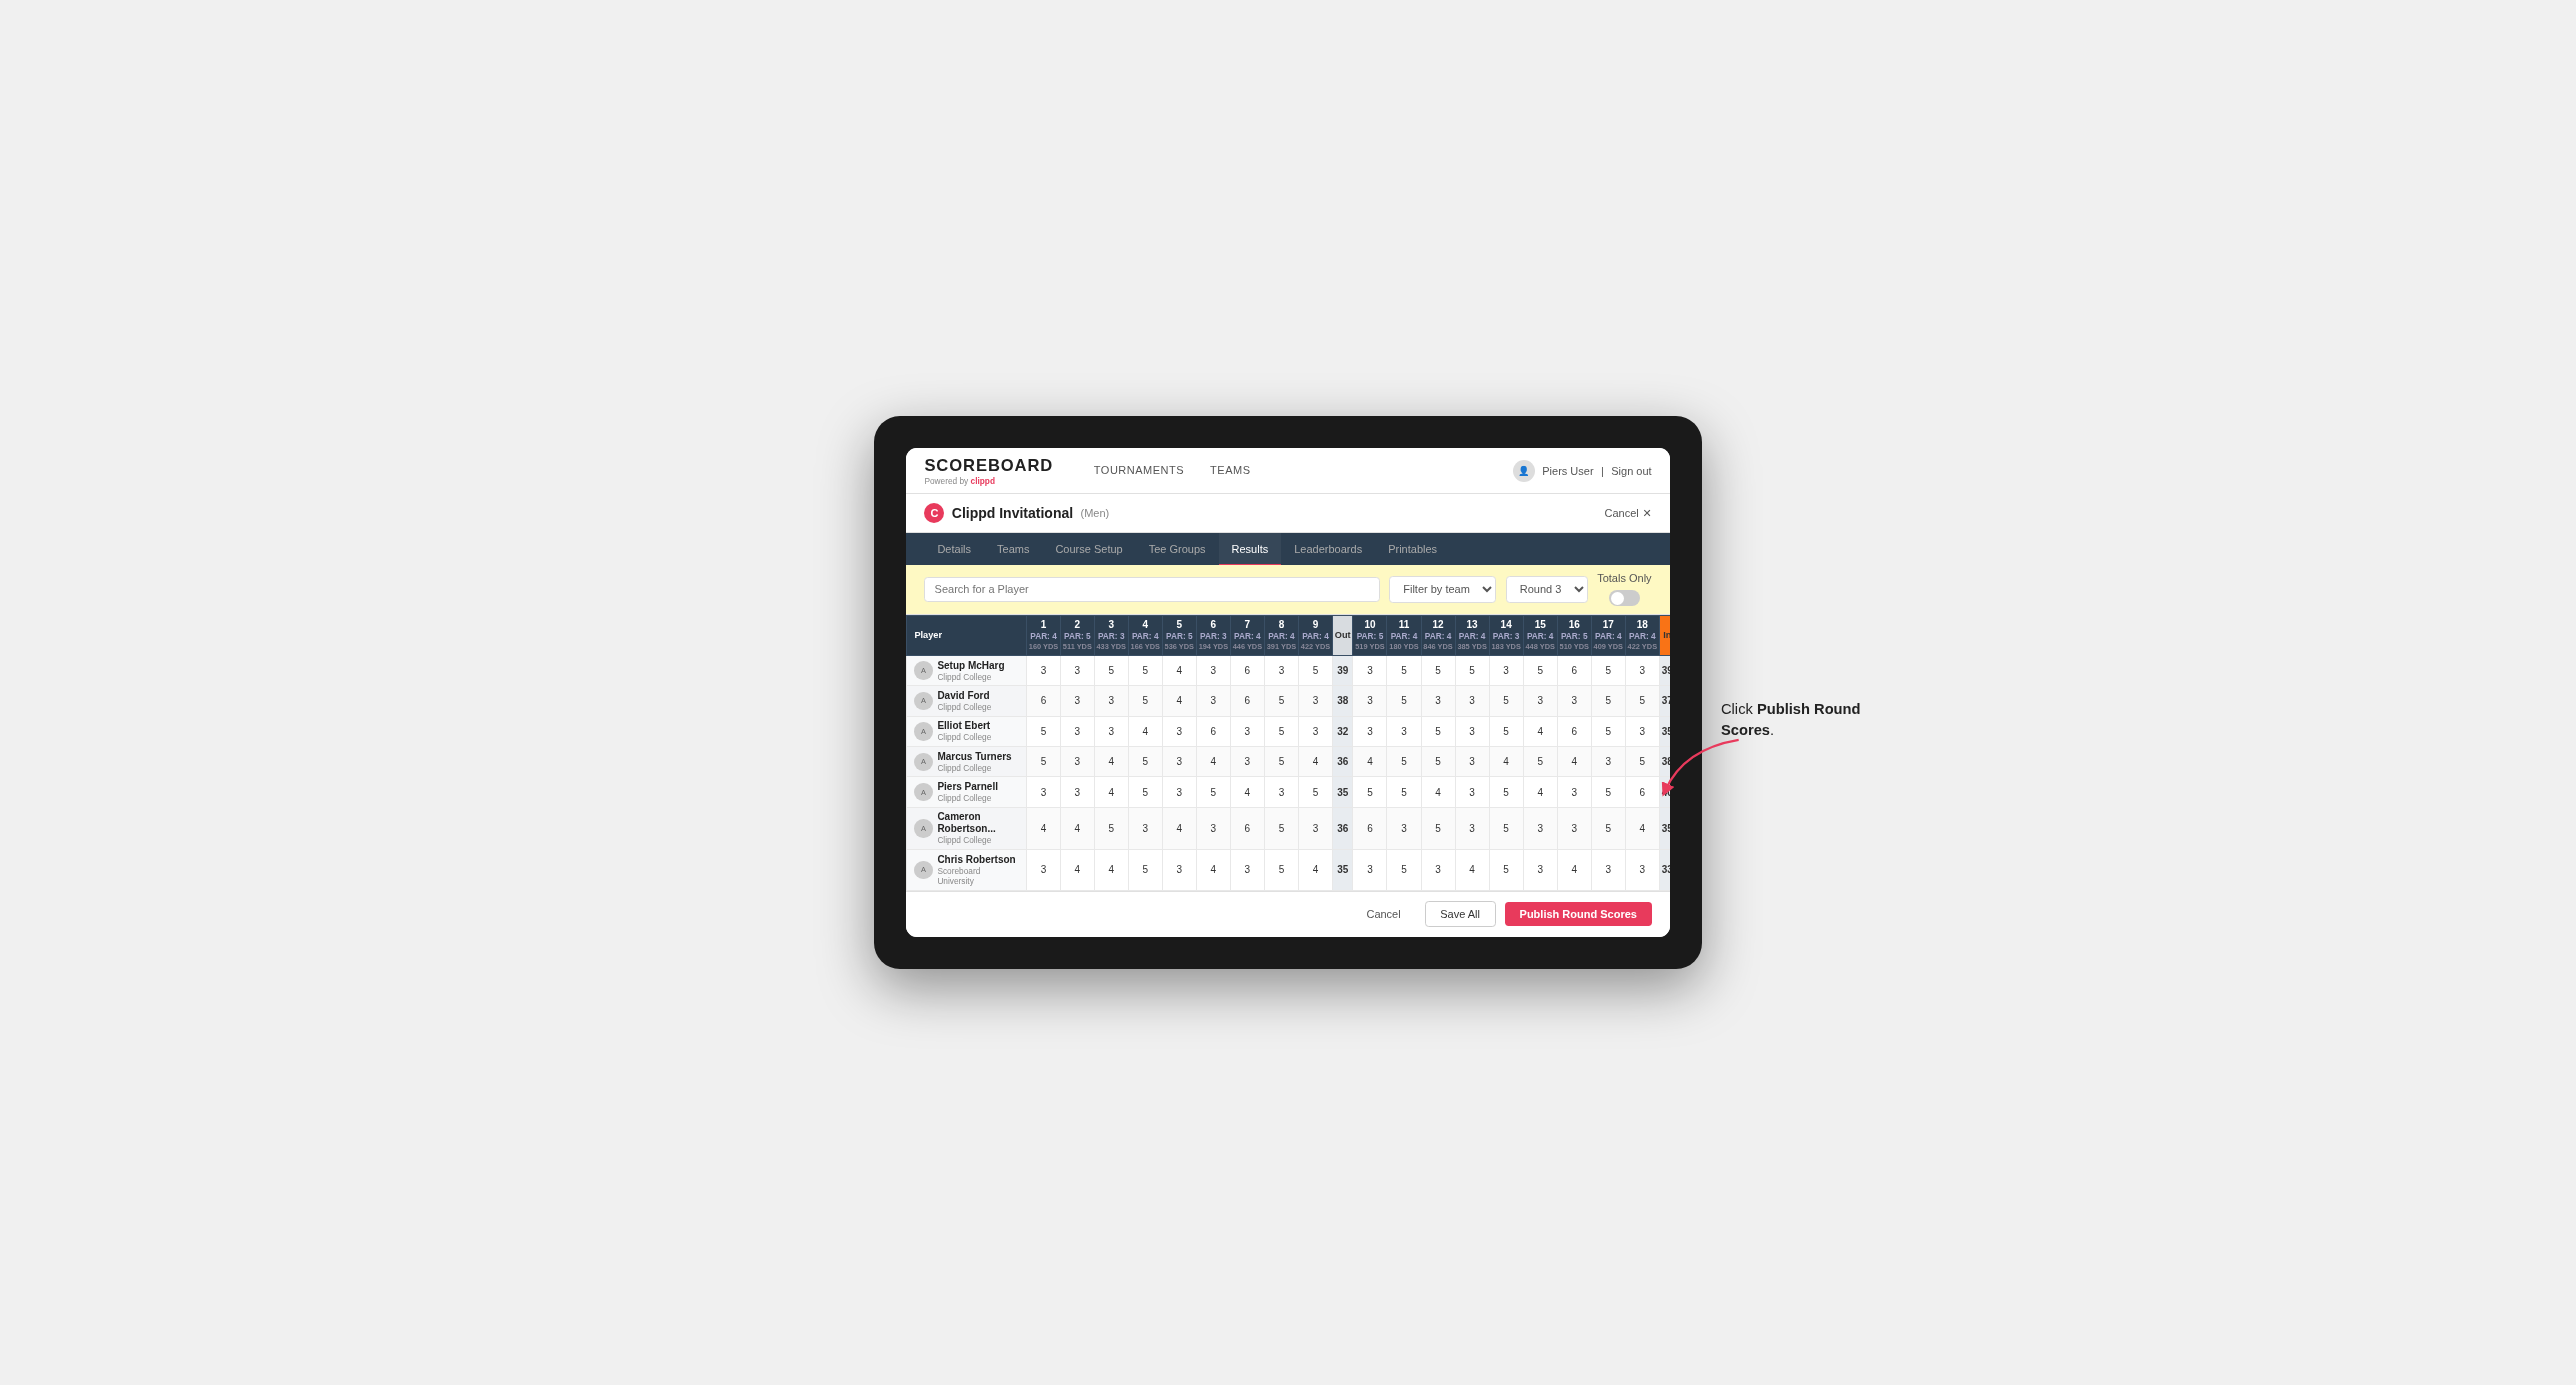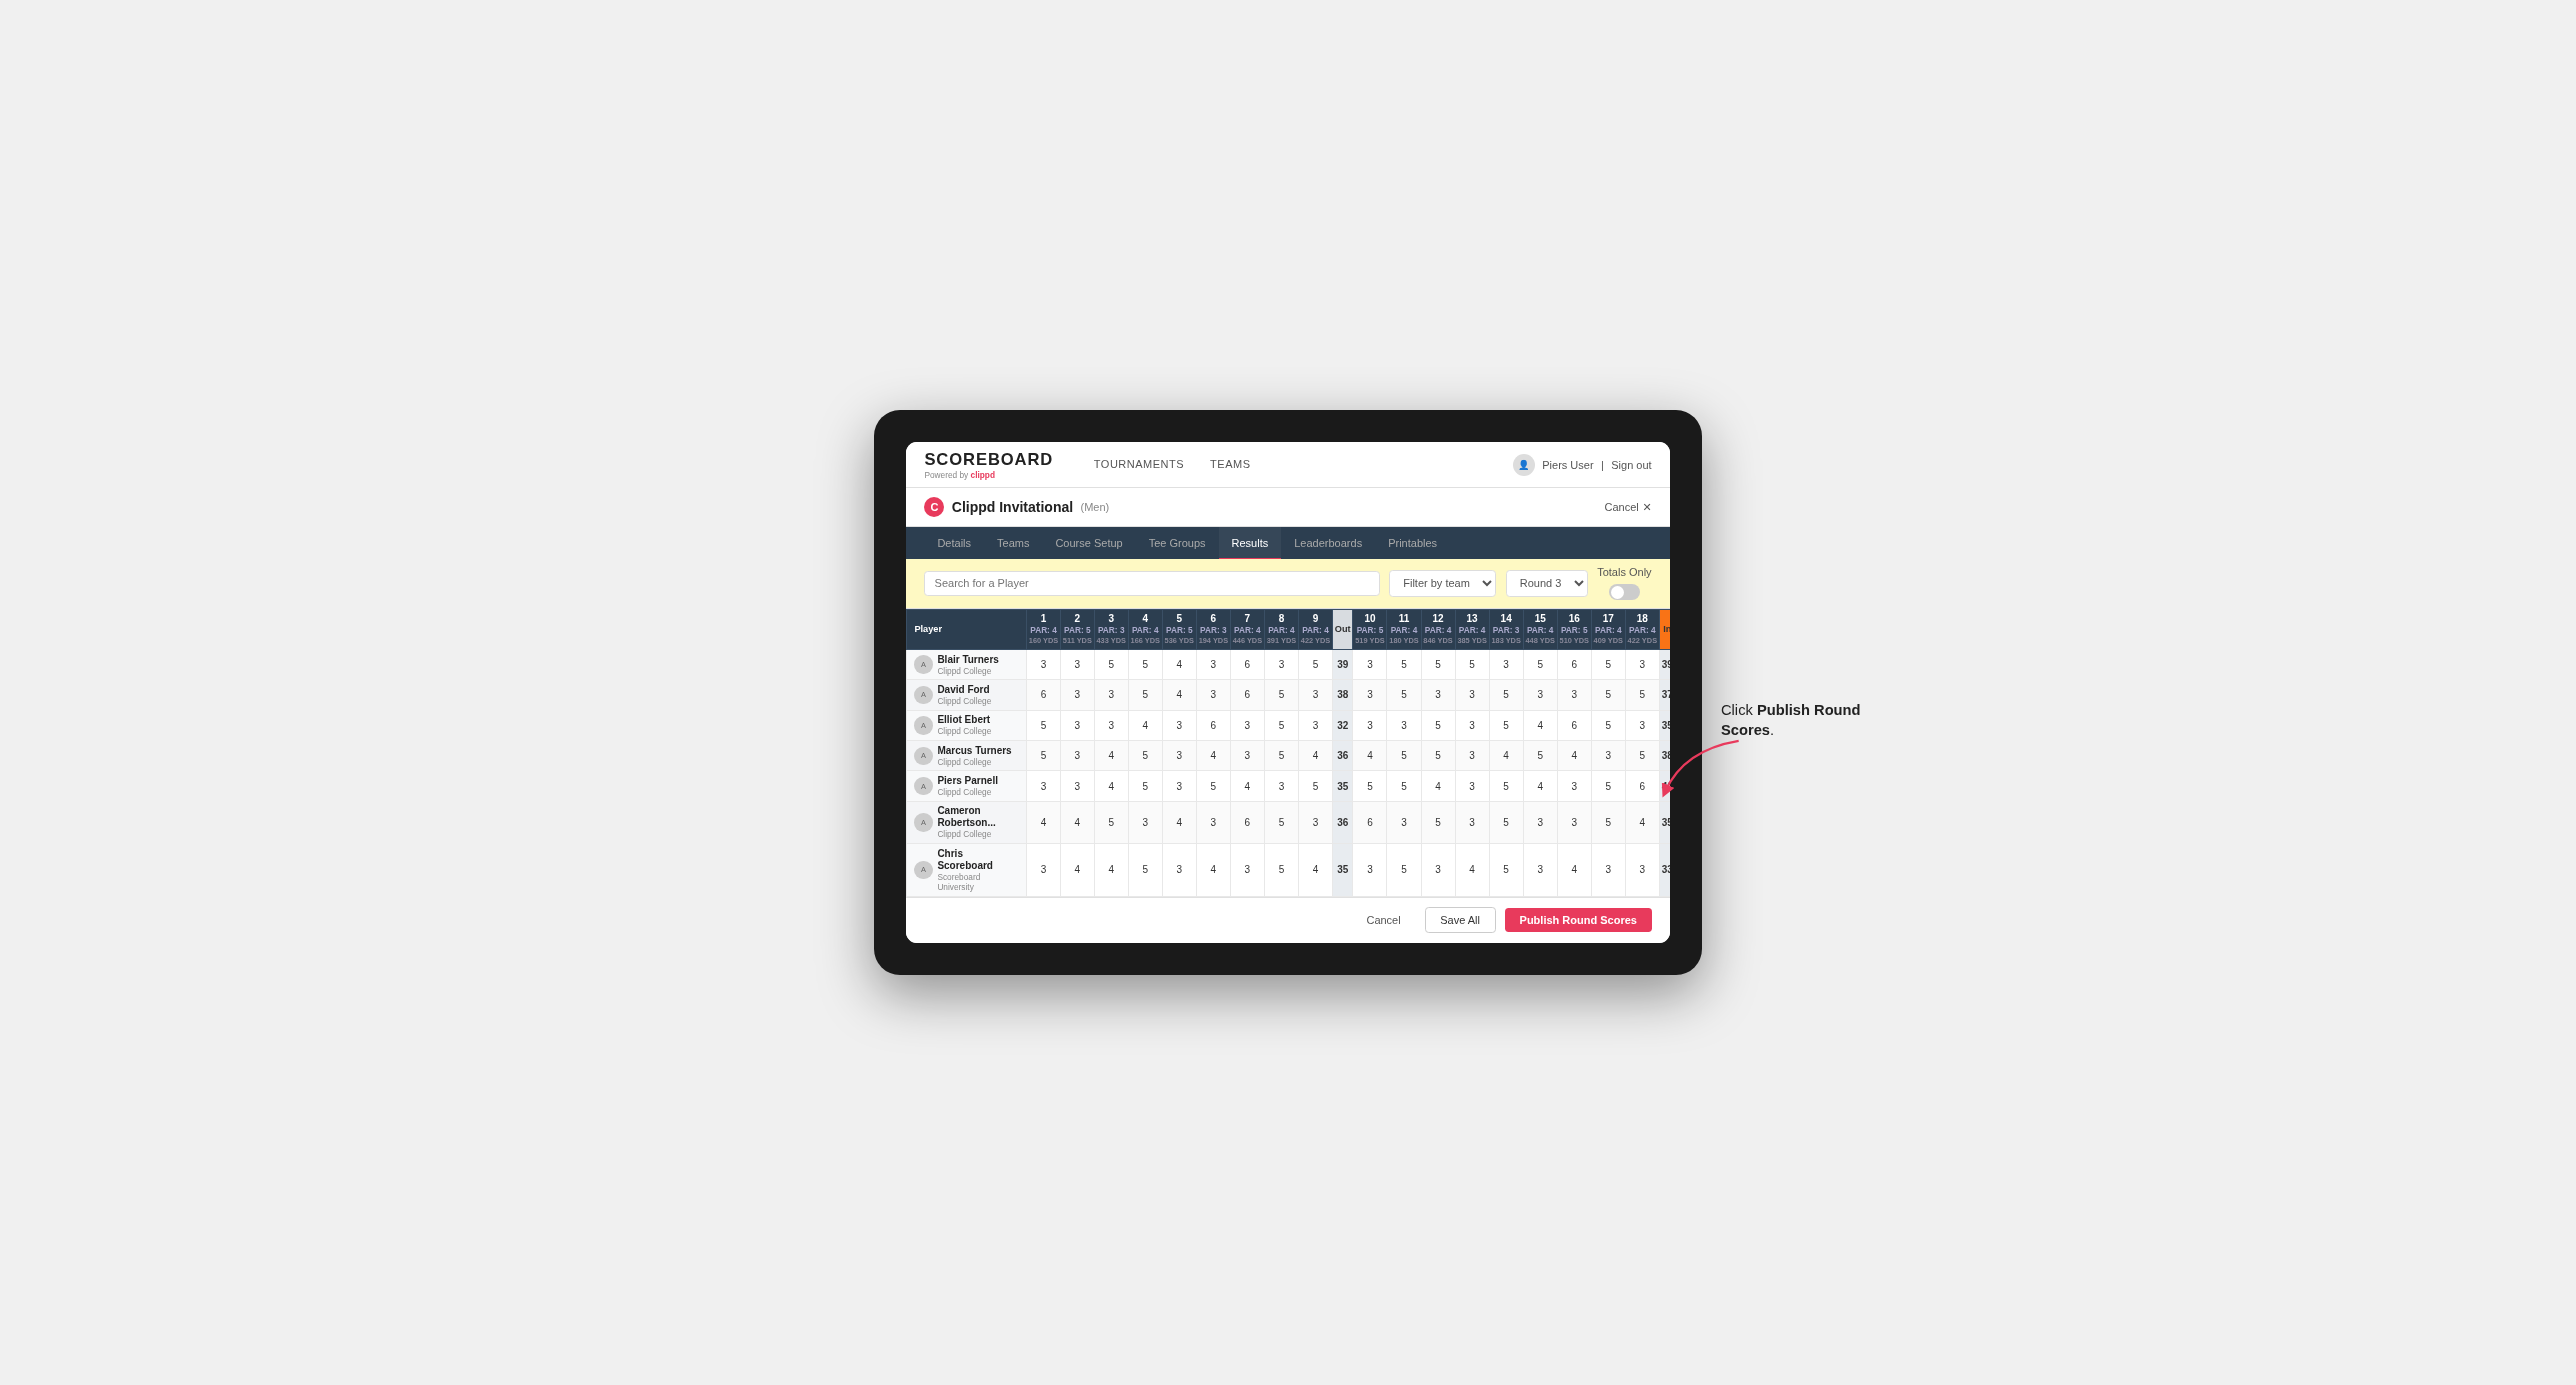--- a/index.html
+++ b/index.html
@@ -583,21 +583,21 @@
                 
               </th>
             </tr>
           </thead>
           <tbody id="table-body">
           <tr>
                 <td class="player-cell">
     <div class="player-info">
       <div class="player-avatar">A</div>
       <div>
-        <div class="player-name">Blair Turners</div>
+        <div class="player-name">Setup McHarg</div>
         <div class="player-team">Clippd College</div>
       </div>
     </div>
   </td>
                 <td>3</td>
                 <td>3</td>
                 <td>5</td>
                 <td>5</td>
                 <td>4</td>
                 <td>3</td>
@@ -781,21 +781,21 @@
                 <td>4</td>
                 <td class="out-in-col" style="background: rgb(232, 236, 240); font-weight: bold;">35</td>
                 <td class="total-col">71</td>
                 <td class="label-cell" style="background: rgb(248, 249, 250);"><span class="wd-badge">WD</span></td>
               </tr>
               <tr>
                 <td class="player-cell">
     <div class="player-info">
       <div class="player-avatar">A</div>
       <div>
-        <div class="player-name">Chris Scoreboard</div>
+        <div class="player-name">Chris Robertson</div>
         <div class="player-team">Scoreboard University</div>
       </div>
     </div>
   </td>
                 <td>3</td>
                 <td>4</td>
                 <td>4</td>
                 <td>5</td>
                 <td>3</td>
                 <td>4</td>

